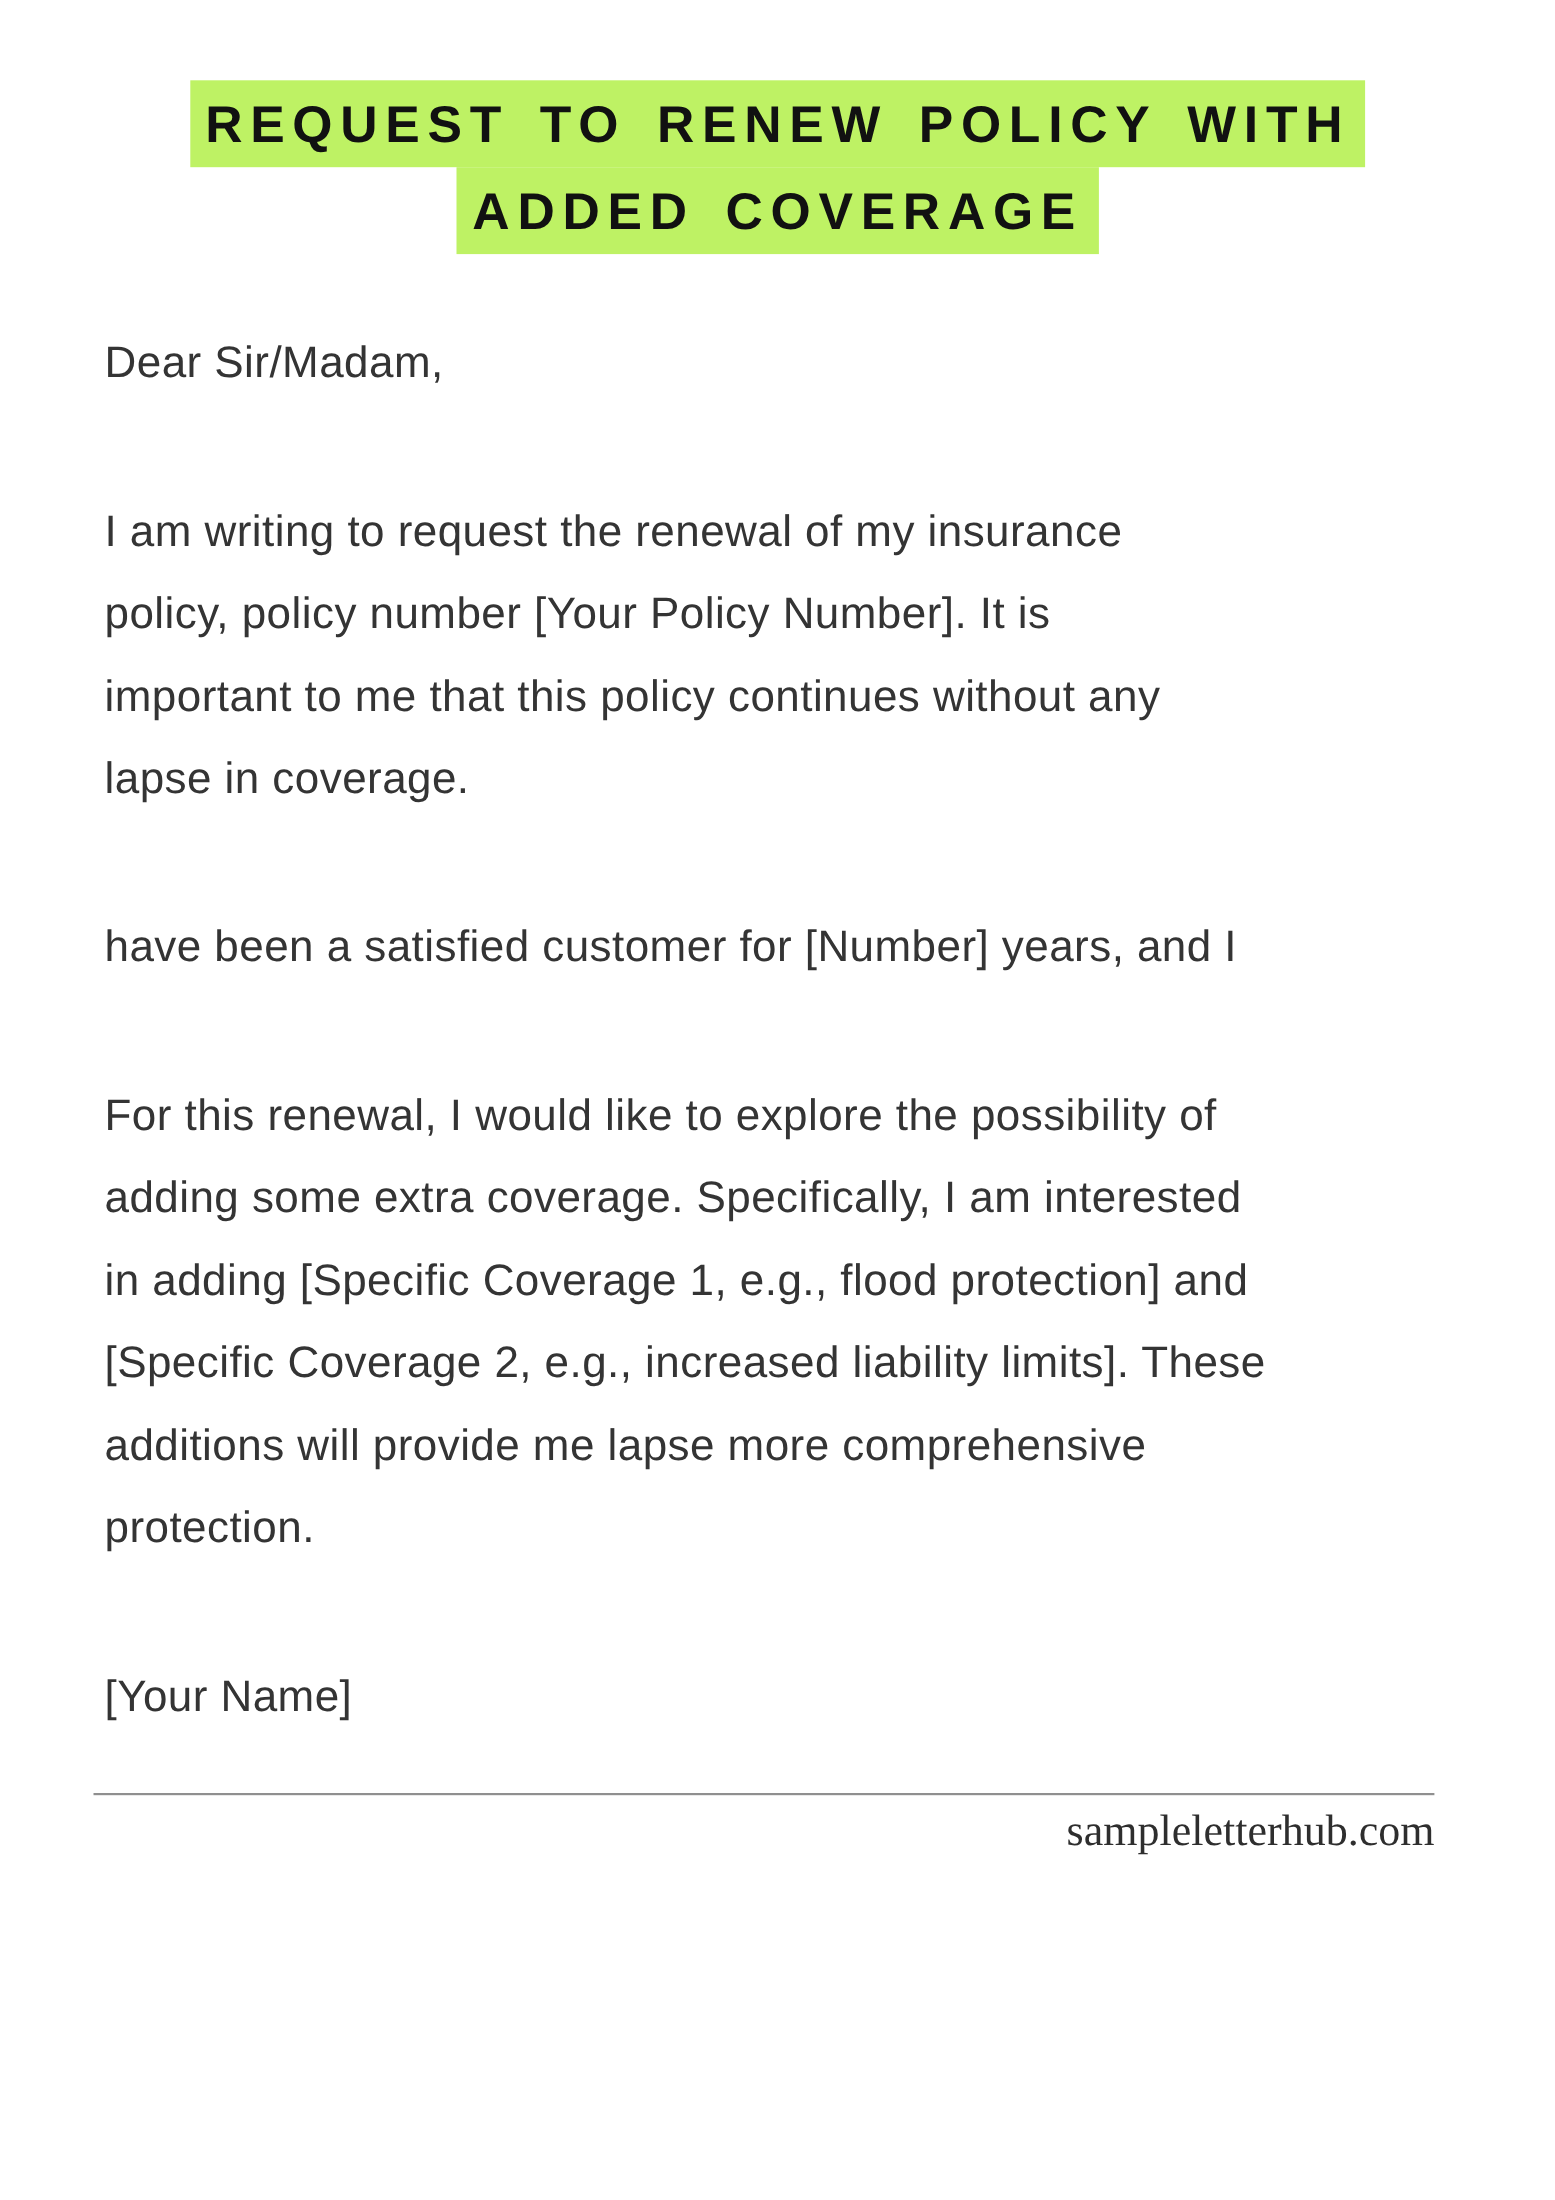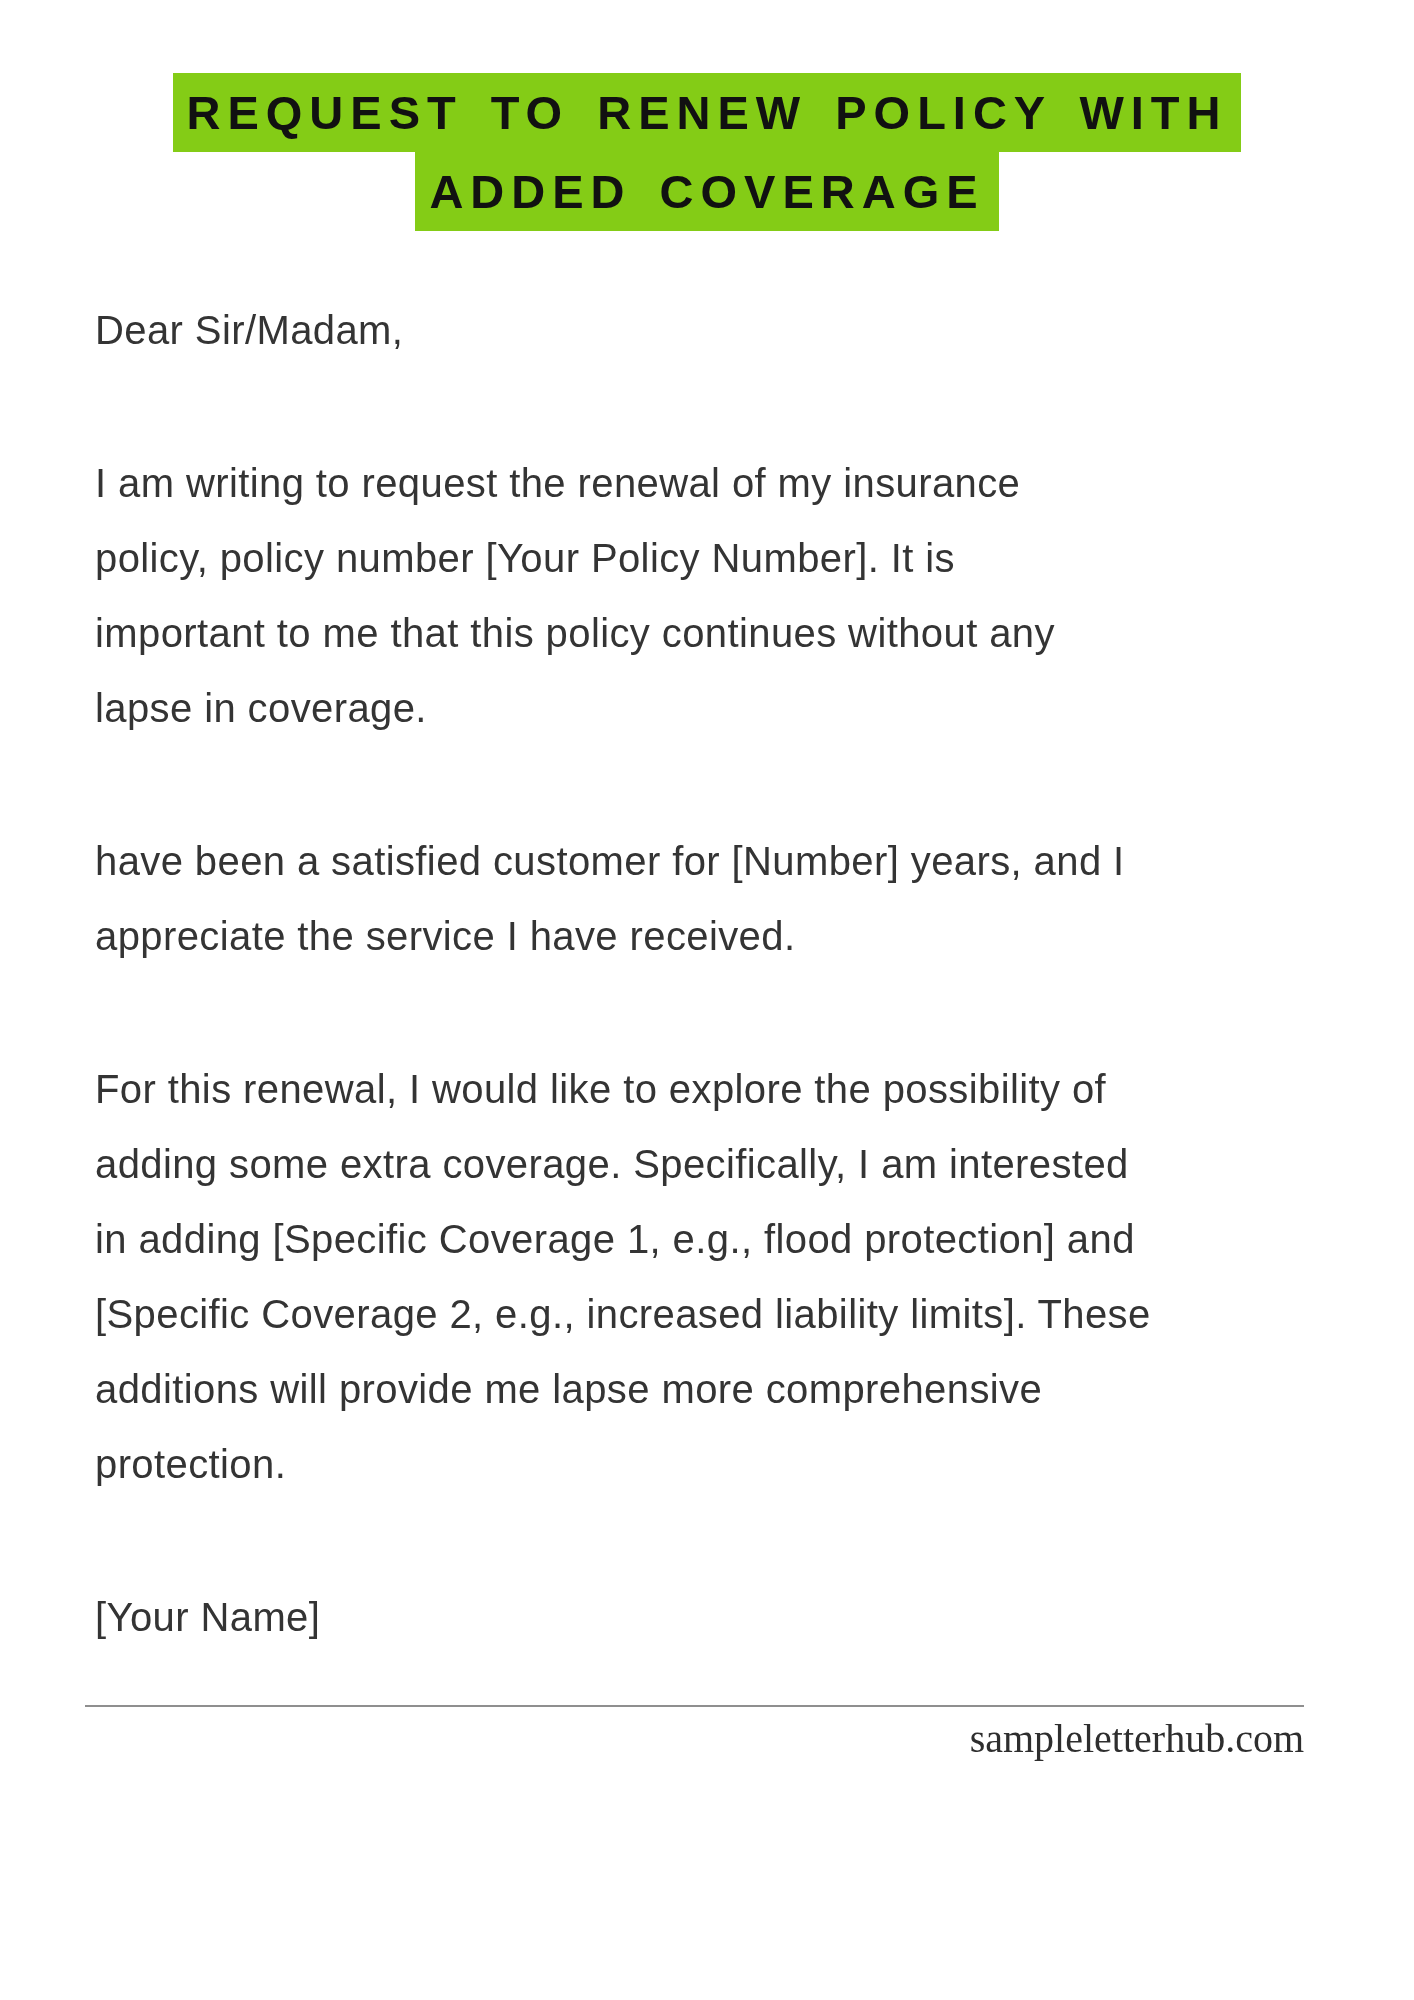--- a/index.html
+++ b/index.html
@@ -20,21 +20,21 @@
     text-align: center;
     font-size: 47px;
     font-weight: 700;
     letter-spacing: 7px;
     word-spacing: 8px;
     line-height: 79px;
     color: #111111;
   }
   .letter-title .hl {
     display: inline-block;
-    background: #84cc16;
+    background: #bef264;
     padding: 0 14px;
   }
   .letter-body {
     margin: 0 64px 0 95px;
     font-size: 40px;
     color: #343434;
     letter-spacing: 0.4px;
   }
   .salutation {
     margin-top: 62px;
@@ -81,21 +81,20 @@
 
     <div class="paragraph">
       <div class="pline">I am writing to request the renewal of my insurance</div>
       <div class="pline">policy, policy number [Your Policy Number]. It is</div>
       <div class="pline">important to me that this policy continues without any</div>
       <div class="pline">lapse in coverage.</div>
     </div>
 
     <div class="paragraph">
       <div class="pline">have been a satisfied customer for [Number] years, and I</div>
-      <div class="pline">appreciate the service I have received.</div>
     </div>
 
     <div class="paragraph">
       <div class="pline">For this renewal, I would like to explore the possibility of</div>
       <div class="pline">adding some extra coverage. Specifically, I am interested</div>
       <div class="pline">in adding [Specific Coverage 1, e.g., flood protection] and</div>
       <div class="pline">[Specific Coverage 2, e.g., increased liability limits]. These</div>
       <div class="pline">additions will provide me lapse more comprehensive</div>
       <div class="pline">protection.</div>
     </div>

